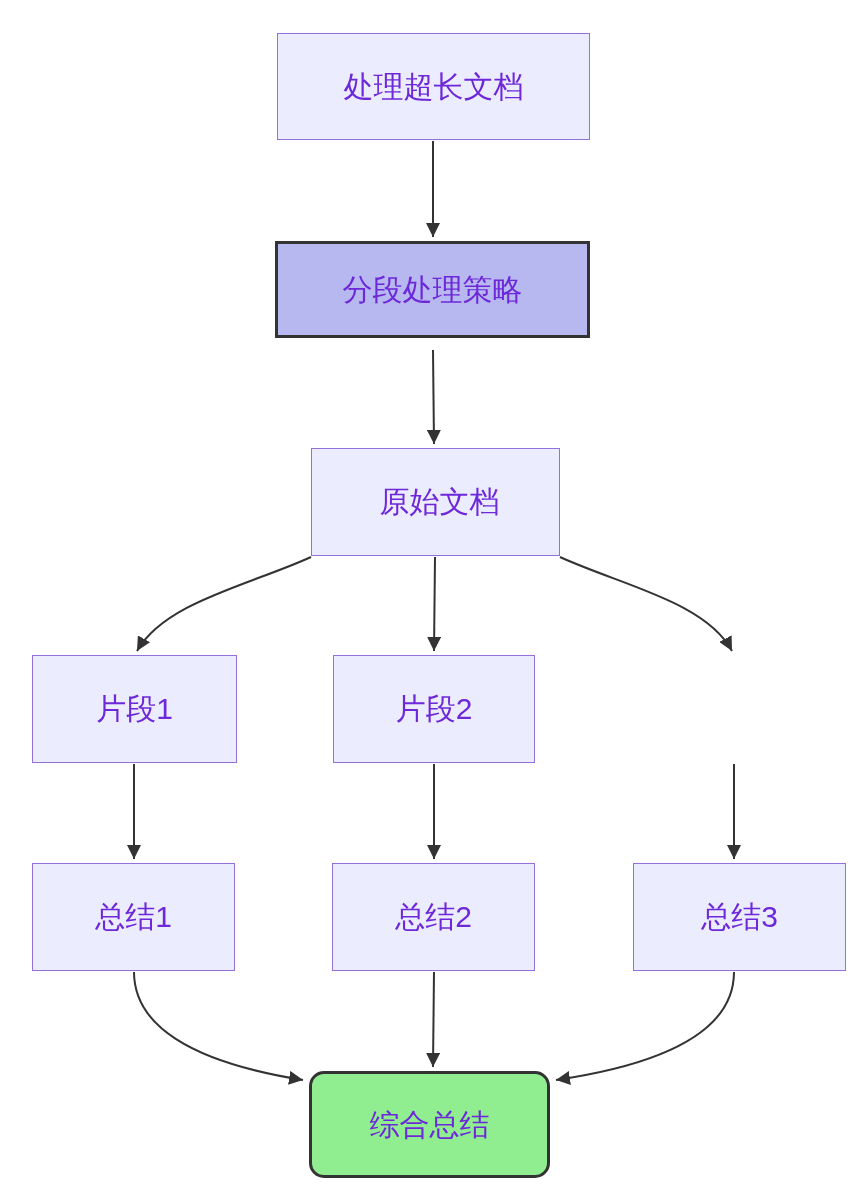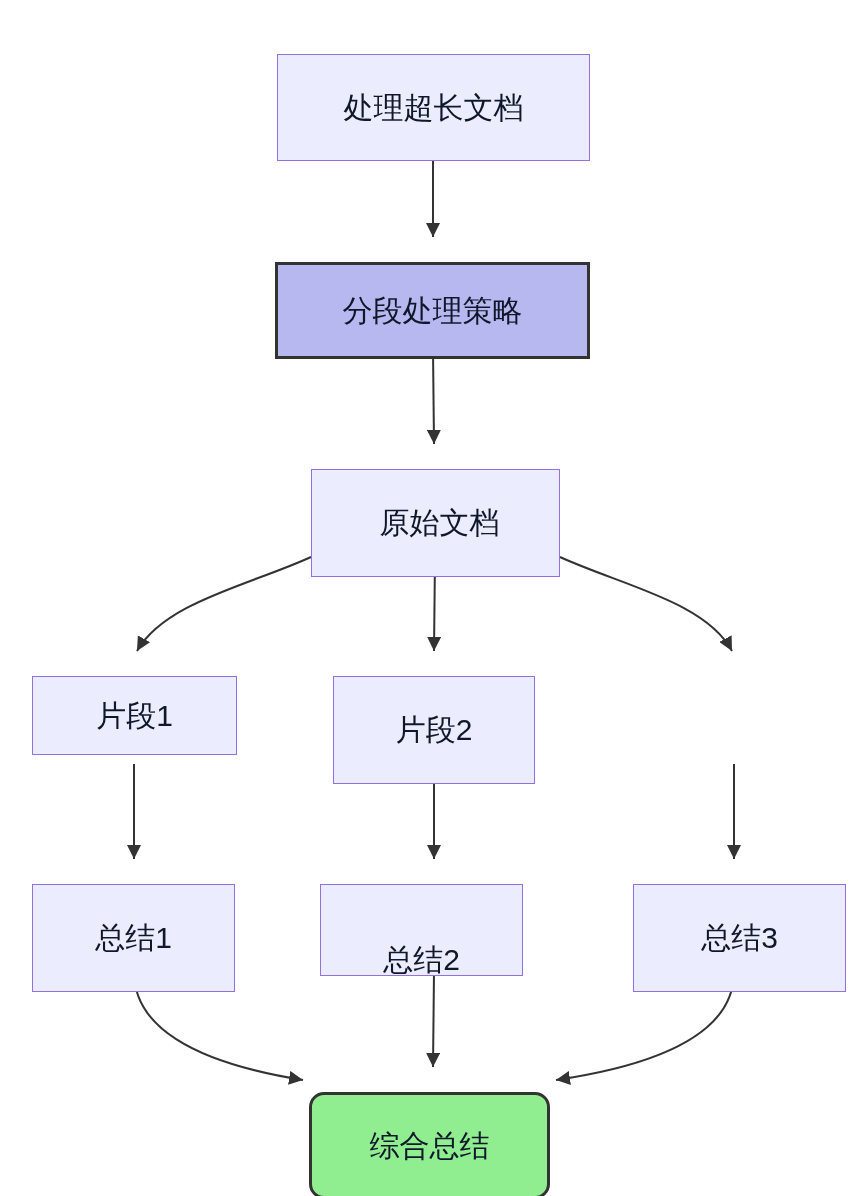--- a/index.html
+++ b/index.html
@@ -10,26 +10,25 @@
     font-family:"Liberation Sans", sans-serif;
     overflow:hidden;
   }
   .edge-layer{position:absolute;left:0;top:0;width:852px;height:1196px;}
   .node{
     position:absolute;
     display:flex;align-items:center;justify-content:center;
     box-sizing:border-box;
     background:#ececff;
     border:1.5px solid #9370db;
-    color:#0f172a;
+    color:#6d28d9;
     font-size:30px;
     line-height:1;
     text-align:center;
     white-space:nowrap;
-    margin-top:21px;
   }
   .node--accent{
     background:#b8b8f0;
     border:3.5px solid #333333;
   }
   .node--green{
     background:#90ee90;
     border:3.5px solid #333333;
   }
 </style>
@@ -64,34 +63,34 @@
   </div>
 
   <div class="node node--accent" style="left:275px;top:241px;width:315px;height:97px;">
     <span>分段处理策略</span>
   </div>
 
   <div class="node" style="left:311px;top:448px;width:249px;height:108px;padding-left:8px;">
     <span>原始文档</span>
   </div>
 
-  <div class="node" style="left:32px;top:655px;width:205px;height:79px;">
+  <div class="node" style="left:32px;top:655px;width:205px;height:108px;">
     <span>片段1</span>
   </div>
 
   <div class="node" style="left:333px;top:655px;width:202px;height:108px;">
     <span>片段2</span>
   </div>
 
 
   <div class="node" style="left:32px;top:863px;width:203px;height:108px;">
     <span>总结1</span>
   </div>
 
-  <div class="node" style="left:320px;top:863px;width:203px;height:92px;align-items:flex-end;">
+  <div class="node" style="left:332px;top:863px;width:203px;height:108px;">
     <span>总结2</span>
   </div>
 
   <div class="node" style="left:633px;top:863px;width:213px;height:108px;">
     <span>总结3</span>
   </div>
 
   <div class="node node--green" style="left:309px;top:1071px;width:241px;height:107px;border-radius:15px;">
     <span>综合总结</span>
   </div>

